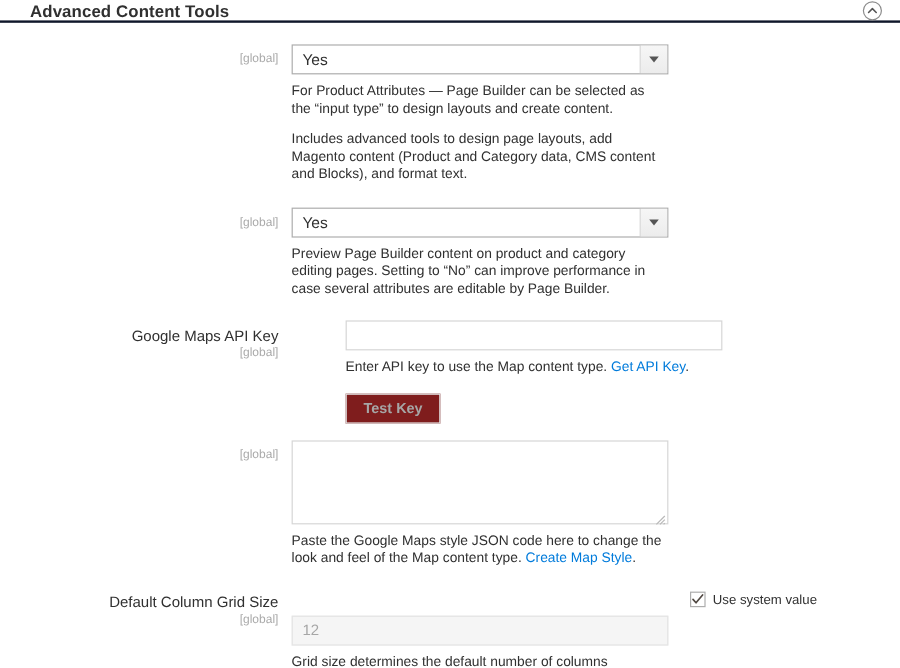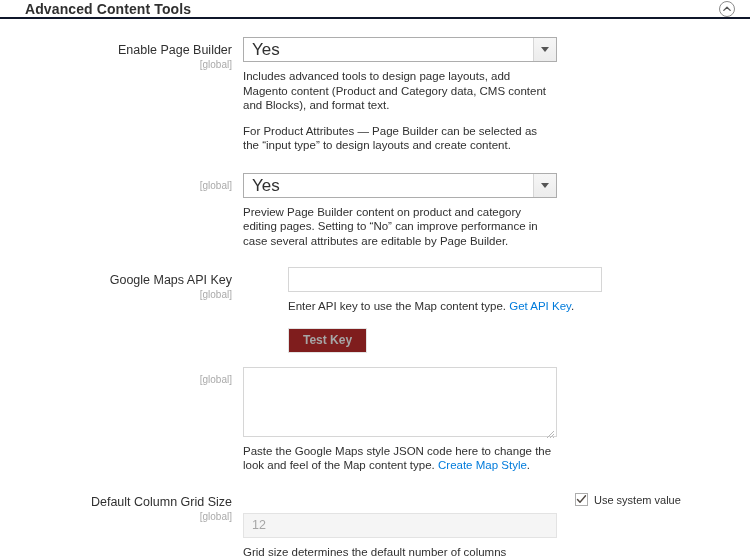--- a/index.html
+++ b/index.html
@@ -81,21 +81,21 @@
   .select-wrap {
     position: relative;
     width: 314px;
     height: 25px;
     border: 1px solid #adadad;
     background: #ffffff;
     display: flex;
     align-items: center;
   }
   .select-value {
-    font-size: 17px;
+    font-size: 13px;
     color: #303030;
     padding-left: 8px;
     flex: 1 1 auto;
     line-height: 23px;
     white-space: nowrap;
     overflow: hidden;
   }
   .select-arrow-btn {
     width: 23px;
     height: 23px;
@@ -226,32 +226,31 @@
       <circle cx="9" cy="9" r="7.5" fill="none" stroke="#8c8c8c" stroke-width="1"></circle>
       <polyline points="5.8,10.4 9,7.2 12.2,10.4" fill="none" stroke="#555555" stroke-width="1.3" stroke-linecap="round" stroke-linejoin="round"></polyline>
     </svg>
   </span>
 </div>
 
 <div class="form-body">
 
   <div class="field-row">
     <div class="label-col">
-      <span class="field-label">Enable Page Builder</span>
       <span class="scope-label">[global]</span>
     </div>
     <div class="control-col">
       <div class="select-wrap">
         <span class="select-value">Yes</span>
         <span class="select-arrow-btn">
           <span class="caret"></span>
         </span>
       </div>
+      <div class="note">For Product Attributes — Page Builder can be selected as the “input type” to design layouts and create content.</div>
       <div class="note">Includes advanced tools to design page layouts, add Magento content (Product and Category data, CMS content and Blocks), and format text.</div>
-      <div class="note">For Product Attributes — Page Builder can be selected as the “input type” to design layouts and create content.</div>
     </div>
   </div>
 
   <div class="field-row" style="margin-top:20px;">
     <div class="label-col">
       <span class="scope-label">[global]</span>
     </div>
     <div class="control-col">
       <div class="select-wrap">
         <span class="select-value">Yes</span>

